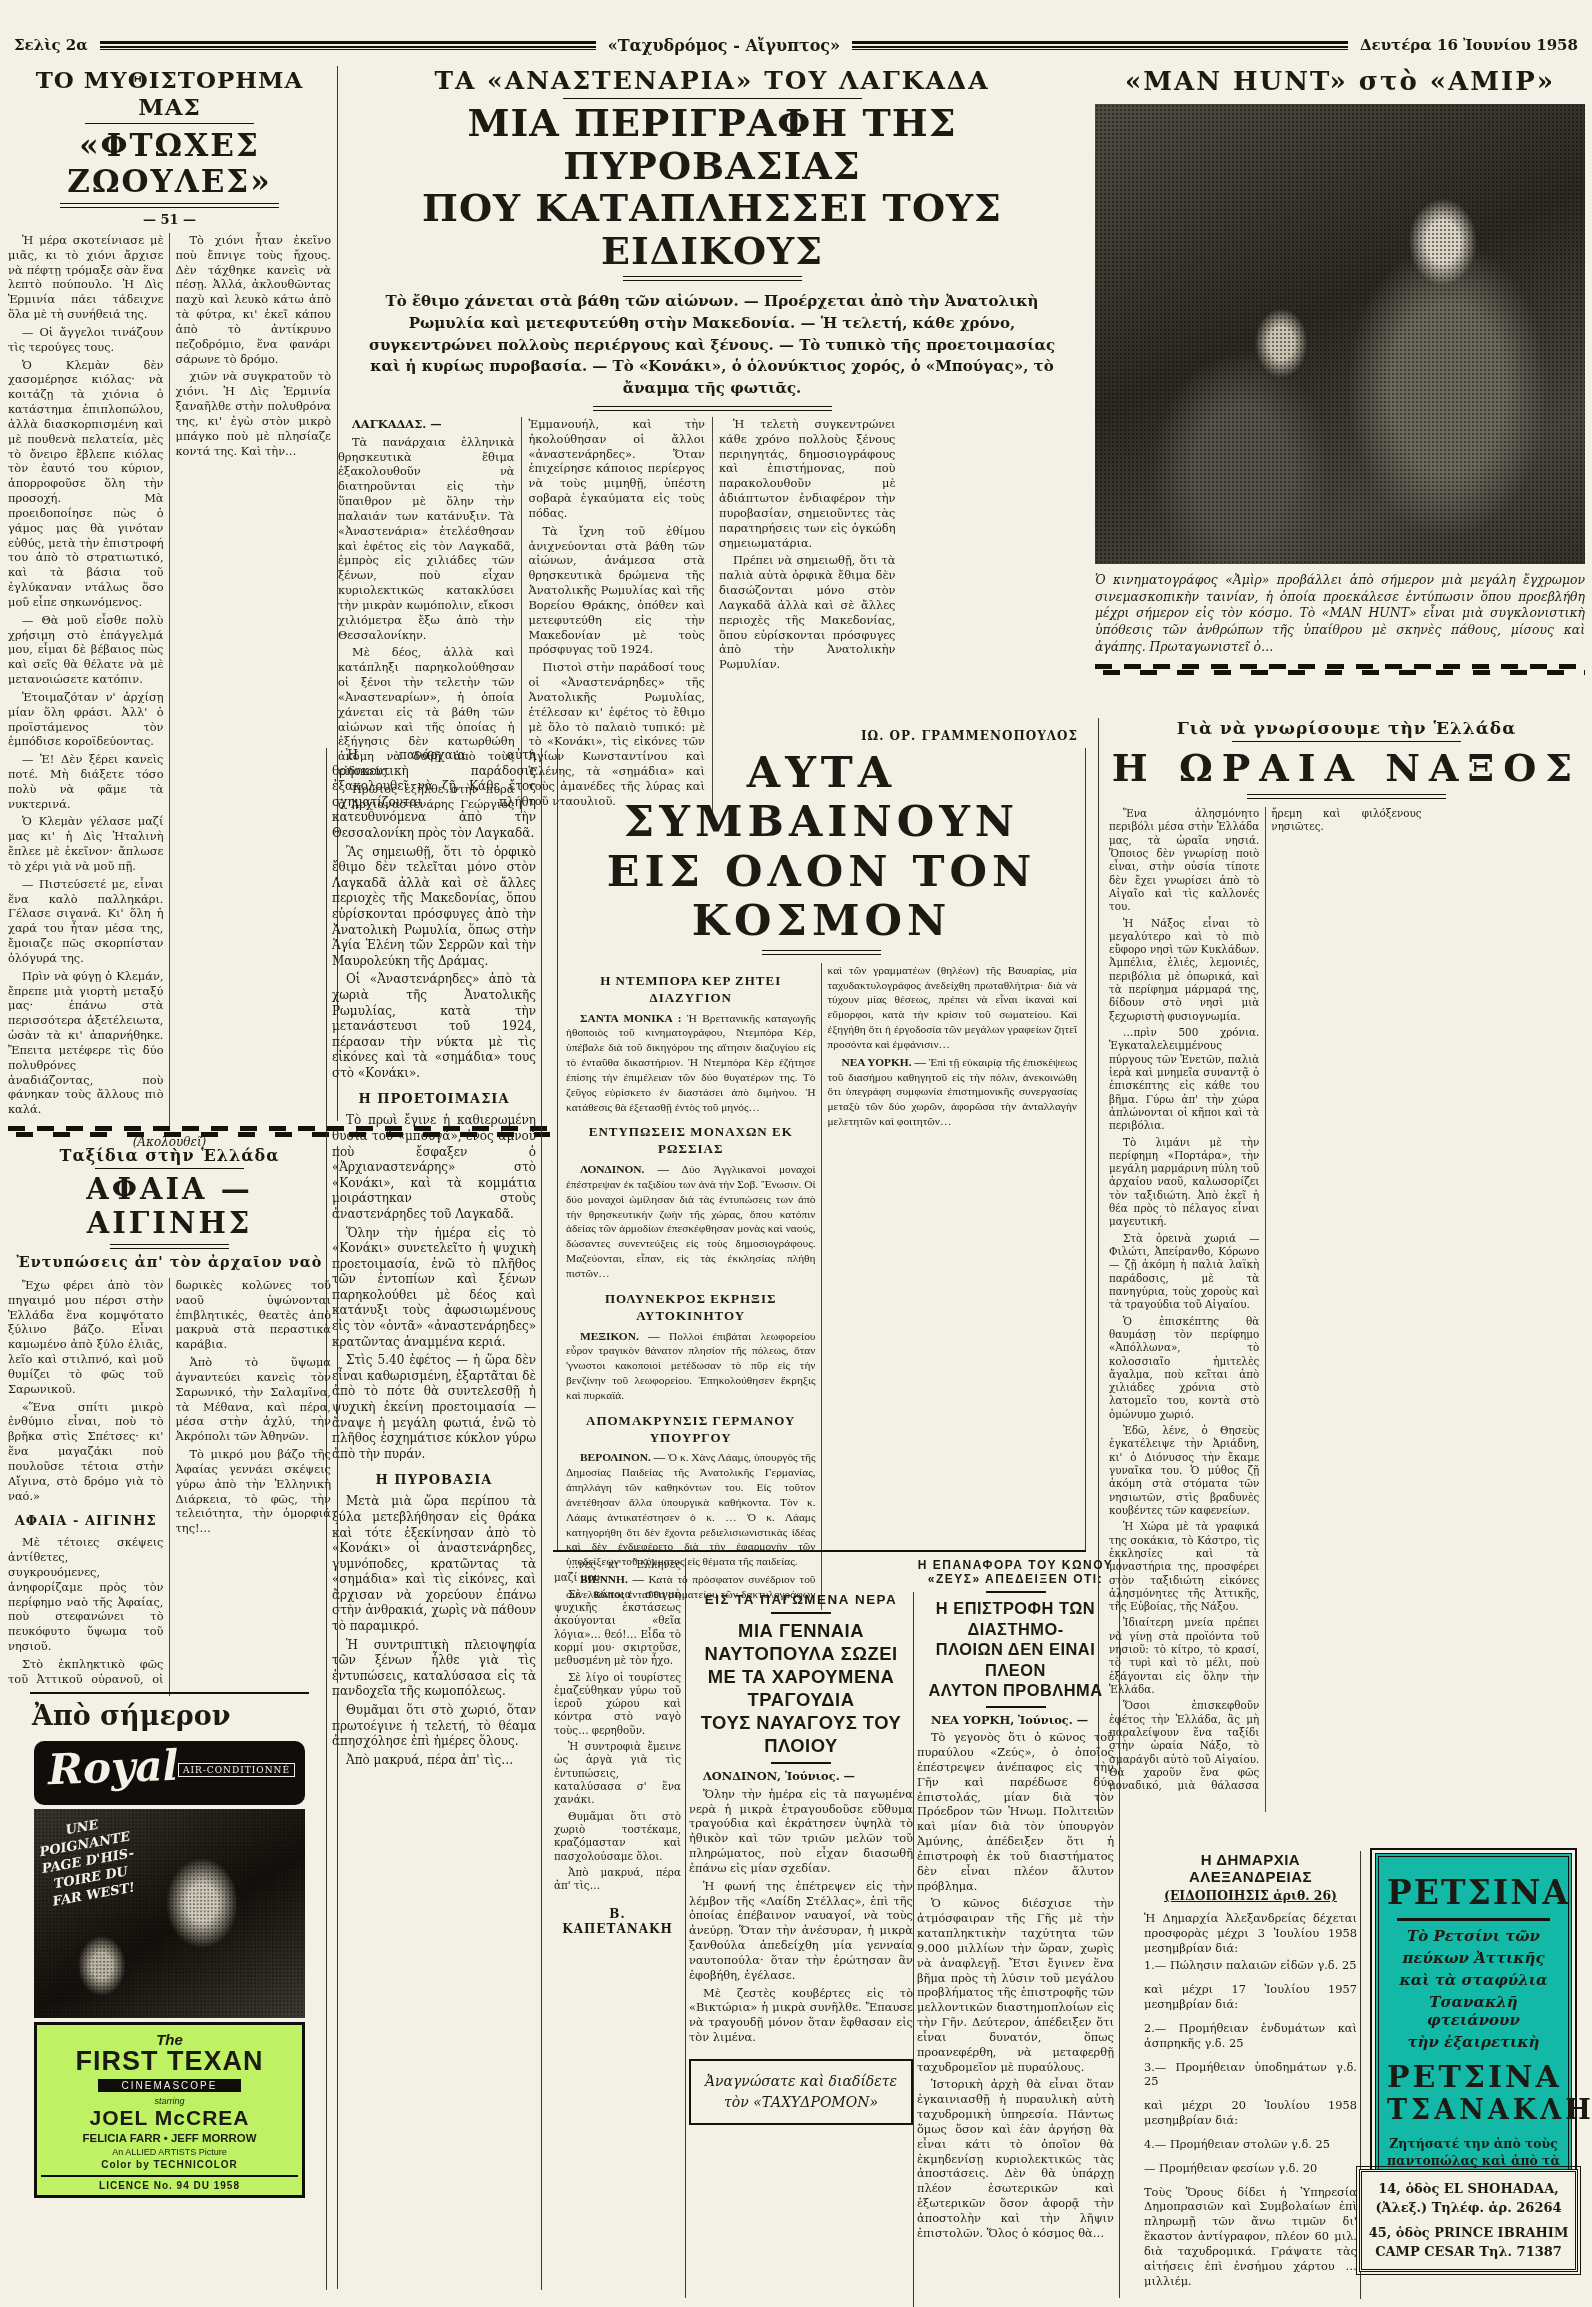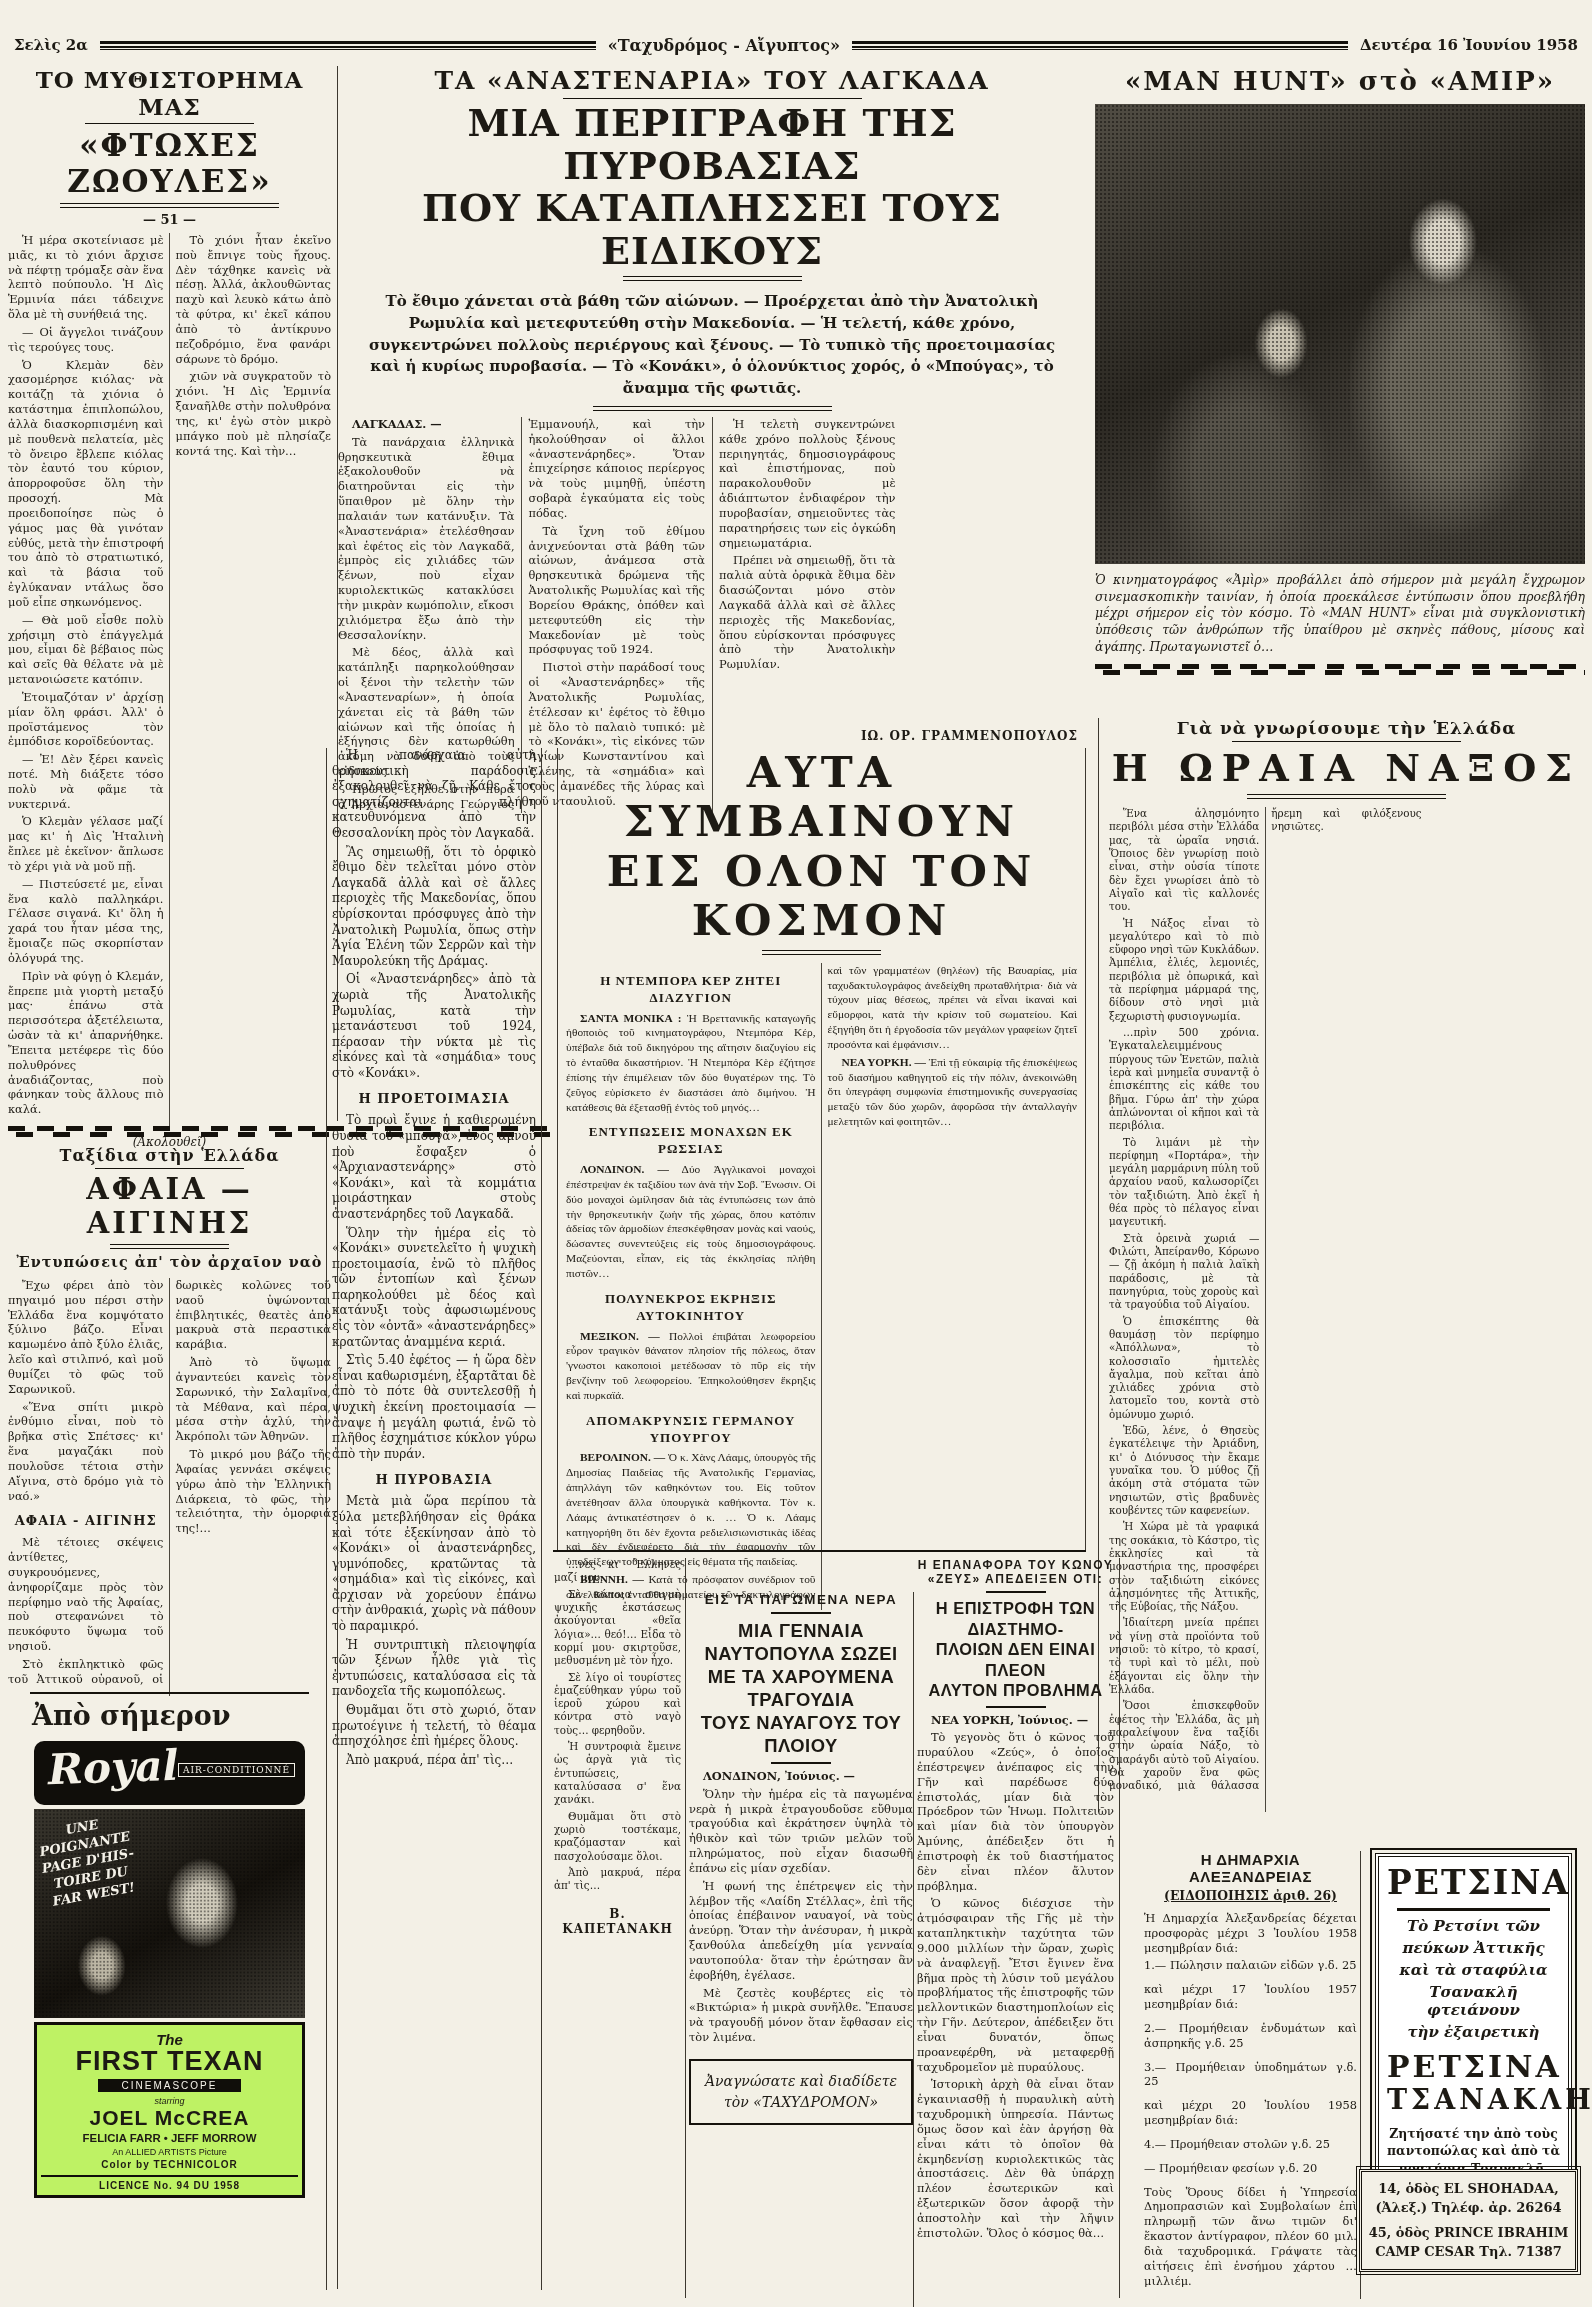--- a/index.html
+++ b/index.html
@@ -98,22 +98,22 @@
   .ad-studio{font-size:9px;margin-top:3px;}
   .ad-color{font-size:10px;font-weight:bold;letter-spacing:1px;margin-top:2px;}
   .ad-lic{border-top:2px solid #100e0a;margin-top:5px;padding-top:3px;font-size:10px;font-weight:bold;letter-spacing:1px;}
 
   
   .dim-title{font-size:15px;font-weight:bold;text-align:center;letter-spacing:0.5px;}
   .dim-notice{font-size:12.4px;font-weight:bold;text-align:center;text-decoration:underline;margin:3px 0 8px;}
   .dim-items p{text-indent:0;margin:0 0 9px;}
 
   
-  .ret-box{border:4px double #15120c;outline:2px solid #15120c;outline-offset:3px;background:#ffffff;
-           padding:6px 8px;text-align:center;}
+  .ret-box{border:4px double #15120c;outline:2px solid #15120c;outline-offset:3px;background:#14b8a6;
+           padding:16px 8px;text-align:center;}
   .ret-header{font-size:33px;font-weight:bold;letter-spacing:2px;}
   .ret-hr{border-top:3px solid #15120c;margin:6px 10px;}
   .ret-lines p{text-indent:0;margin:0 0 4px;font-size:15px;font-weight:bold;font-style:italic;}
   .ret-brand1{font-size:30px;font-weight:bold;letter-spacing:3px;margin-top:8px;}
   .ret-brand2{font-size:27px;font-weight:bold;letter-spacing:4px;}
   .ret-note{font-size:12.4px;font-weight:bold;margin-top:10px;line-height:1.4;}
   .addr-box{border:3px double #15120c;outline:1px solid #15120c;outline-offset:2px;background:#f3f0e6;
             padding:8px 6px;text-align:center;font-size:13px;font-weight:bold;line-height:1.45;}
 </style>
 </head>

